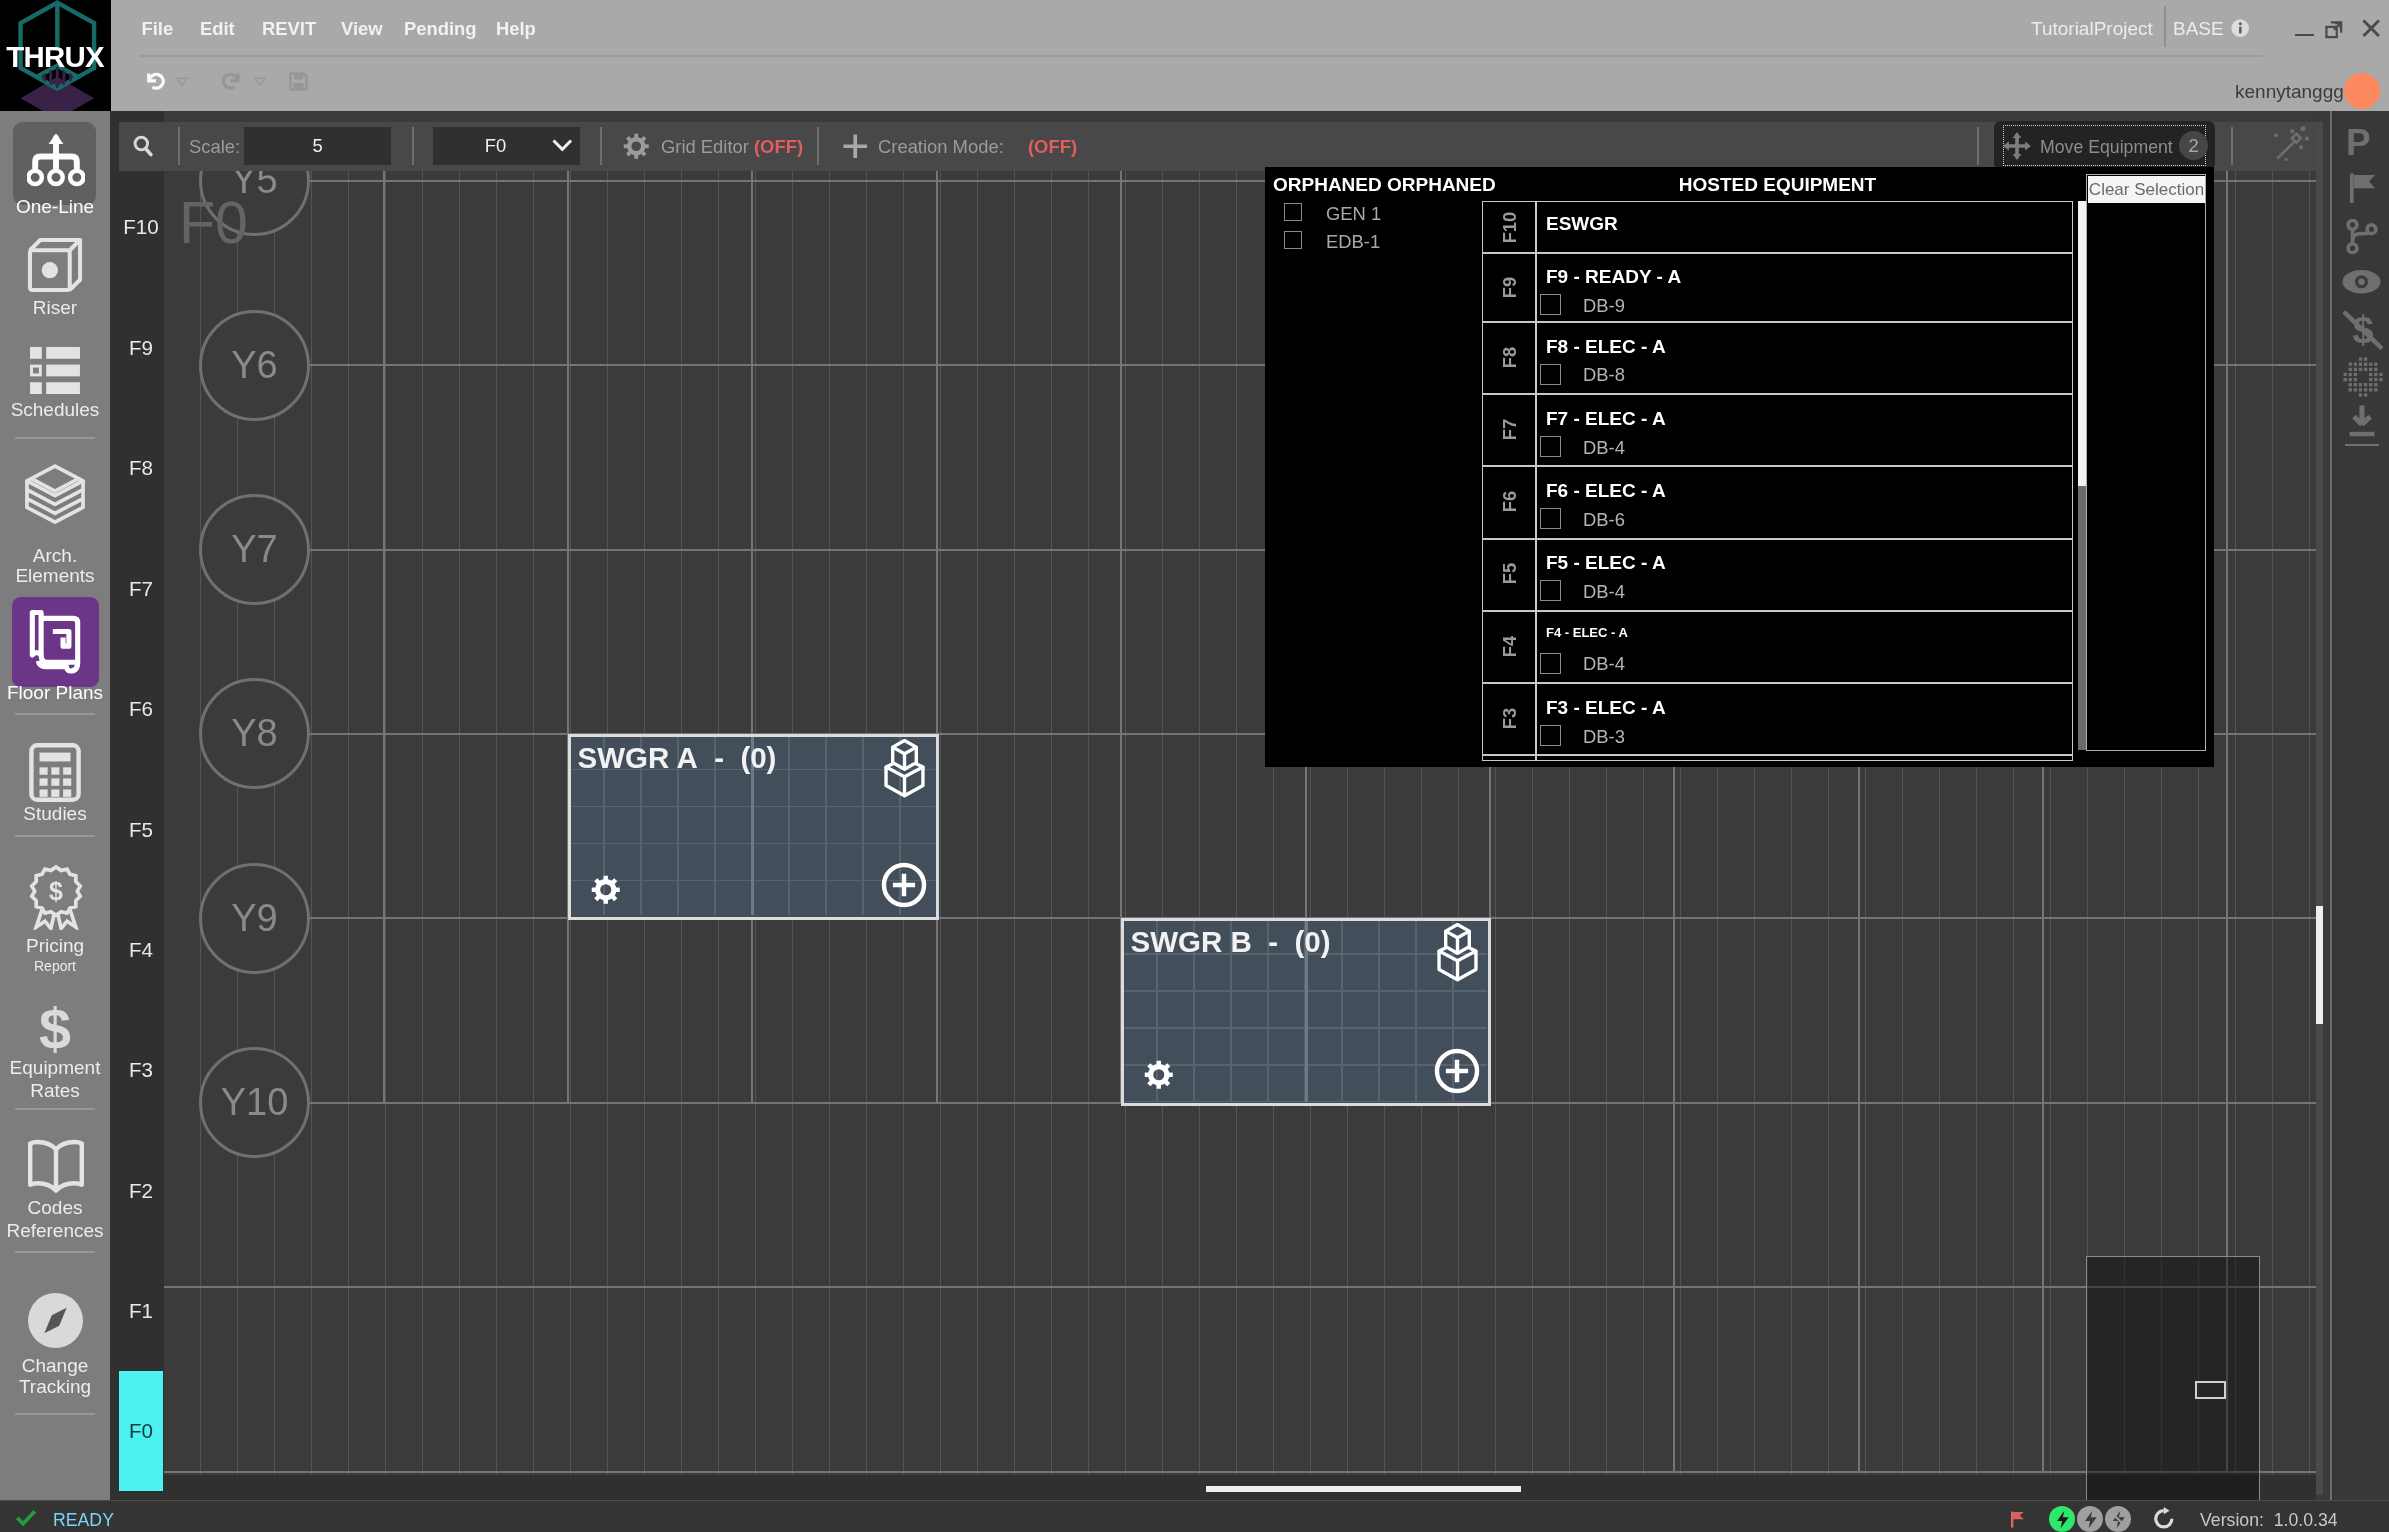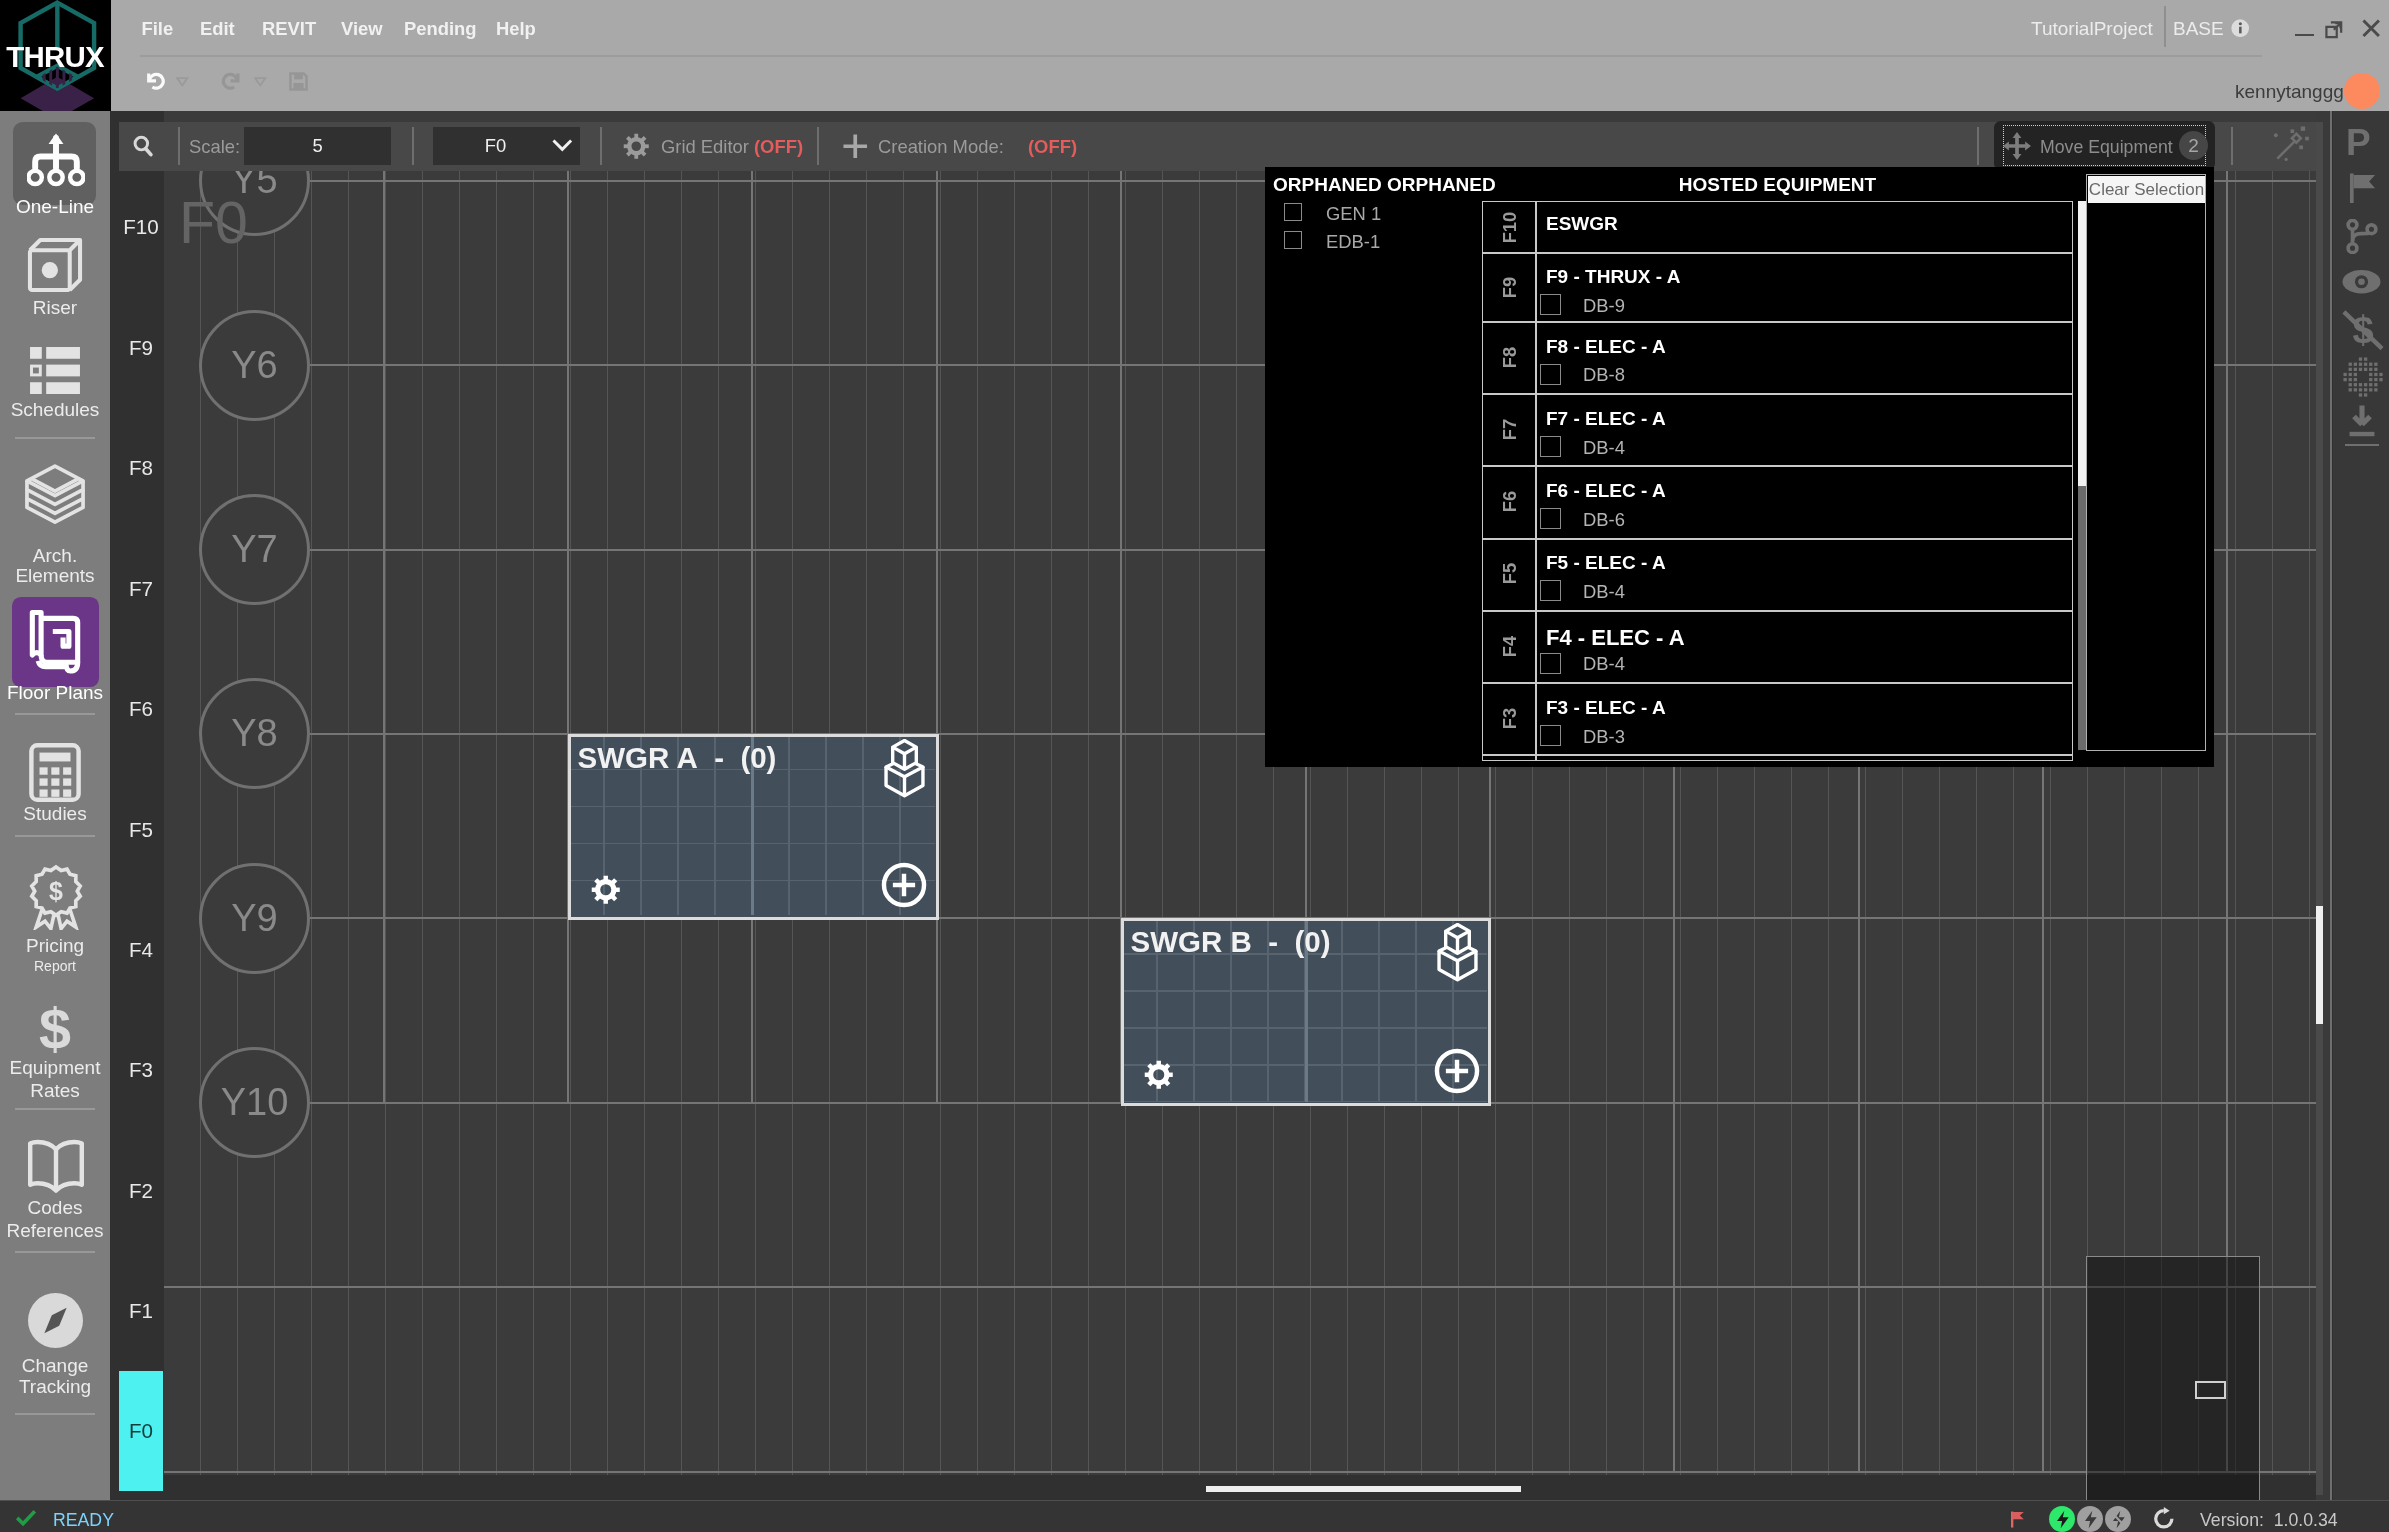--- a/index.html
+++ b/index.html
@@ -482,21 +482,21 @@
   <div class="abs" style="left:1284px;top:231px;width:17.7px;height:17.7px;border:1.8px solid #8a8a8a;"></div>
   <div class="abs" style="left:1326px;top:231px;color:#a9a9a9;font-size:18.4px;">EDB-1</div>
   <div class="abs" style="left:1482px;top:201px;width:591px;height:560px;border:1.5px solid #c8c8c8;"></div>
   <div class="abs" style="left:1535px;top:201px;width:1.5px;height:560px;background:#c8c8c8;"></div>
   <div id="rows" class="hold">
       <div class="abs" style="left: 1482px; top: 201px; width: 591px; height: 52px;"></div>
       <div class="abs" style="left: 1484px; top: 203px; width: 50px; height: 49px; color: rgb(154, 154, 154); font-size: 18.4px; font-weight: bold; display: flex; align-items: center; justify-content: center; transform: rotate(-90deg);">F10</div>
       <div class="abs" style="left: 1546px; top: 213px; color: rgb(255, 255, 255); font-size: 19px; font-weight: bold;">ESWGR</div>
       <div class="abs" style="left: 1482px; top: 252px; width: 591px; height: 1.5px; background: rgb(200, 200, 200);"></div>
       <div class="abs" style="left: 1484px; top: 263px; width: 50px; height: 49px; color: rgb(154, 154, 154); font-size: 18.4px; font-weight: bold; display: flex; align-items: center; justify-content: center; transform: rotate(-90deg);">F9</div>
-      <div class="abs" style="left: 1546px; top: 266px; color: rgb(255, 255, 255); font-size: 19px; font-weight: bold;">F9 - THRUX - A</div>
+      <div class="abs" style="left: 1546px; top: 266px; color: rgb(255, 255, 255); font-size: 19px; font-weight: bold;">F9 - READY - A</div>
       <div class="abs" style="left: 1540px; top: 294px; width: 20.6px; height: 20.6px; border: 1.8px solid rgb(138, 138, 138);"></div>
       <div class="abs" style="left: 1583px; top: 295px; color: rgb(180, 180, 180); font-size: 18.4px;">DB-9</div>
       <div class="abs" style="left: 1482px; top: 321px; width: 591px; height: 1.5px; background: rgb(200, 200, 200);"></div>
       <div class="abs" style="left: 1484px; top: 333px; width: 50px; height: 49px; color: rgb(154, 154, 154); font-size: 18.4px; font-weight: bold; display: flex; align-items: center; justify-content: center; transform: rotate(-90deg);">F8</div>
       <div class="abs" style="left: 1546px; top: 336px; color: rgb(255, 255, 255); font-size: 19px; font-weight: bold;">F8 - ELEC - A</div>
       <div class="abs" style="left: 1540px; top: 364px; width: 20.6px; height: 20.6px; border: 1.8px solid rgb(138, 138, 138);"></div>
       <div class="abs" style="left: 1583px; top: 364px; color: rgb(180, 180, 180); font-size: 18.4px;">DB-8</div>
       <div class="abs" style="left: 1482px; top: 393px; width: 591px; height: 1.5px; background: rgb(200, 200, 200);"></div>
       <div class="abs" style="left: 1484px; top: 405px; width: 50px; height: 49px; color: rgb(154, 154, 154); font-size: 18.4px; font-weight: bold; display: flex; align-items: center; justify-content: center; transform: rotate(-90deg);">F7</div>
       <div class="abs" style="left: 1546px; top: 408px; color: rgb(255, 255, 255); font-size: 19px; font-weight: bold;">F7 - ELEC - A</div>
@@ -507,21 +507,21 @@
       <div class="abs" style="left: 1546px; top: 480px; color: rgb(255, 255, 255); font-size: 19px; font-weight: bold;">F6 - ELEC - A</div>
       <div class="abs" style="left: 1540px; top: 508px; width: 20.6px; height: 20.6px; border: 1.8px solid rgb(138, 138, 138);"></div>
       <div class="abs" style="left: 1583px; top: 509px; color: rgb(180, 180, 180); font-size: 18.4px;">DB-6</div>
       <div class="abs" style="left: 1482px; top: 538px; width: 591px; height: 1.5px; background: rgb(200, 200, 200);"></div>
       <div class="abs" style="left: 1484px; top: 549px; width: 50px; height: 49px; color: rgb(154, 154, 154); font-size: 18.4px; font-weight: bold; display: flex; align-items: center; justify-content: center; transform: rotate(-90deg);">F5</div>
       <div class="abs" style="left: 1546px; top: 552px; color: rgb(255, 255, 255); font-size: 19px; font-weight: bold;">F5 - ELEC - A</div>
       <div class="abs" style="left: 1540px; top: 580px; width: 20.6px; height: 20.6px; border: 1.8px solid rgb(138, 138, 138);"></div>
       <div class="abs" style="left: 1583px; top: 581px; color: rgb(180, 180, 180); font-size: 18.4px;">DB-4</div>
       <div class="abs" style="left: 1482px; top: 610px; width: 591px; height: 1.5px; background: rgb(200, 200, 200);"></div>
       <div class="abs" style="left: 1484px; top: 622px; width: 50px; height: 49px; color: rgb(154, 154, 154); font-size: 18.4px; font-weight: bold; display: flex; align-items: center; justify-content: center; transform: rotate(-90deg);">F4</div>
-      <div class="abs" style="left: 1546px; top: 625px; color: rgb(255, 255, 255); font-size: 22px; font-weight: bold;">F4 - ELEC - A</div>
+      <div class="abs" style="left: 1546px; top: 625px; color: rgb(255, 255, 255); font-size: 13px; font-weight: bold;">F4 - ELEC - A</div>
       <div class="abs" style="left: 1540px; top: 653px; width: 20.6px; height: 20.6px; border: 1.8px solid rgb(138, 138, 138);"></div>
       <div class="abs" style="left: 1583px; top: 653px; color: rgb(180, 180, 180); font-size: 18.4px;">DB-4</div>
       <div class="abs" style="left: 1482px; top: 682px; width: 591px; height: 1.5px; background: rgb(200, 200, 200);"></div>
       <div class="abs" style="left: 1484px; top: 694px; width: 50px; height: 49px; color: rgb(154, 154, 154); font-size: 18.4px; font-weight: bold; display: flex; align-items: center; justify-content: center; transform: rotate(-90deg);">F3</div>
       <div class="abs" style="left: 1546px; top: 697px; color: rgb(255, 255, 255); font-size: 19px; font-weight: bold;">F3 - ELEC - A</div>
       <div class="abs" style="left: 1540px; top: 725px; width: 20.6px; height: 20.6px; border: 1.8px solid rgb(138, 138, 138);"></div>
       <div class="abs" style="left: 1583px; top: 726px; color: rgb(180, 180, 180); font-size: 18.4px;">DB-3</div>
       <div class="abs" style="left: 1482px; top: 754px; width: 591px; height: 1.5px; background: rgb(200, 200, 200);"></div>
     </div>
   <div class="abs" style="left:2078px;top:201px;width:8px;height:549px;background:#6b6b6b;"></div>

